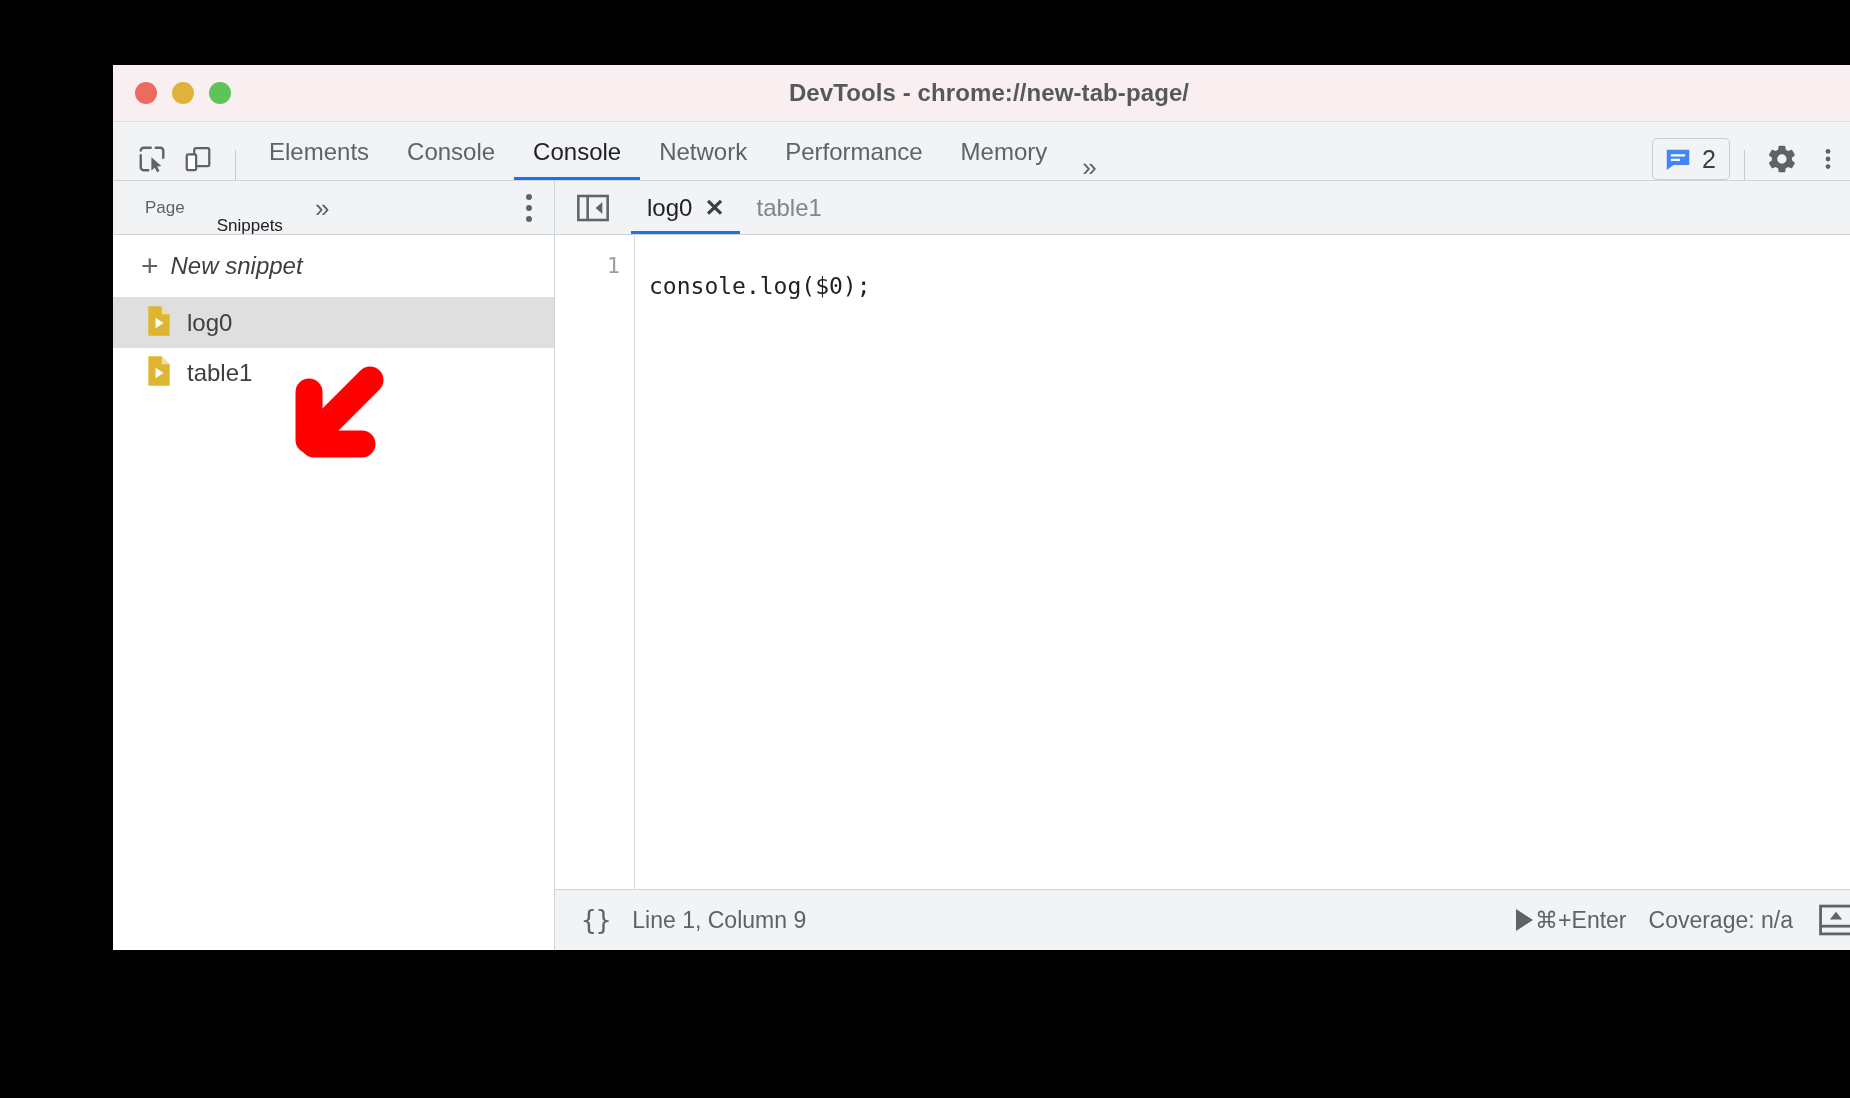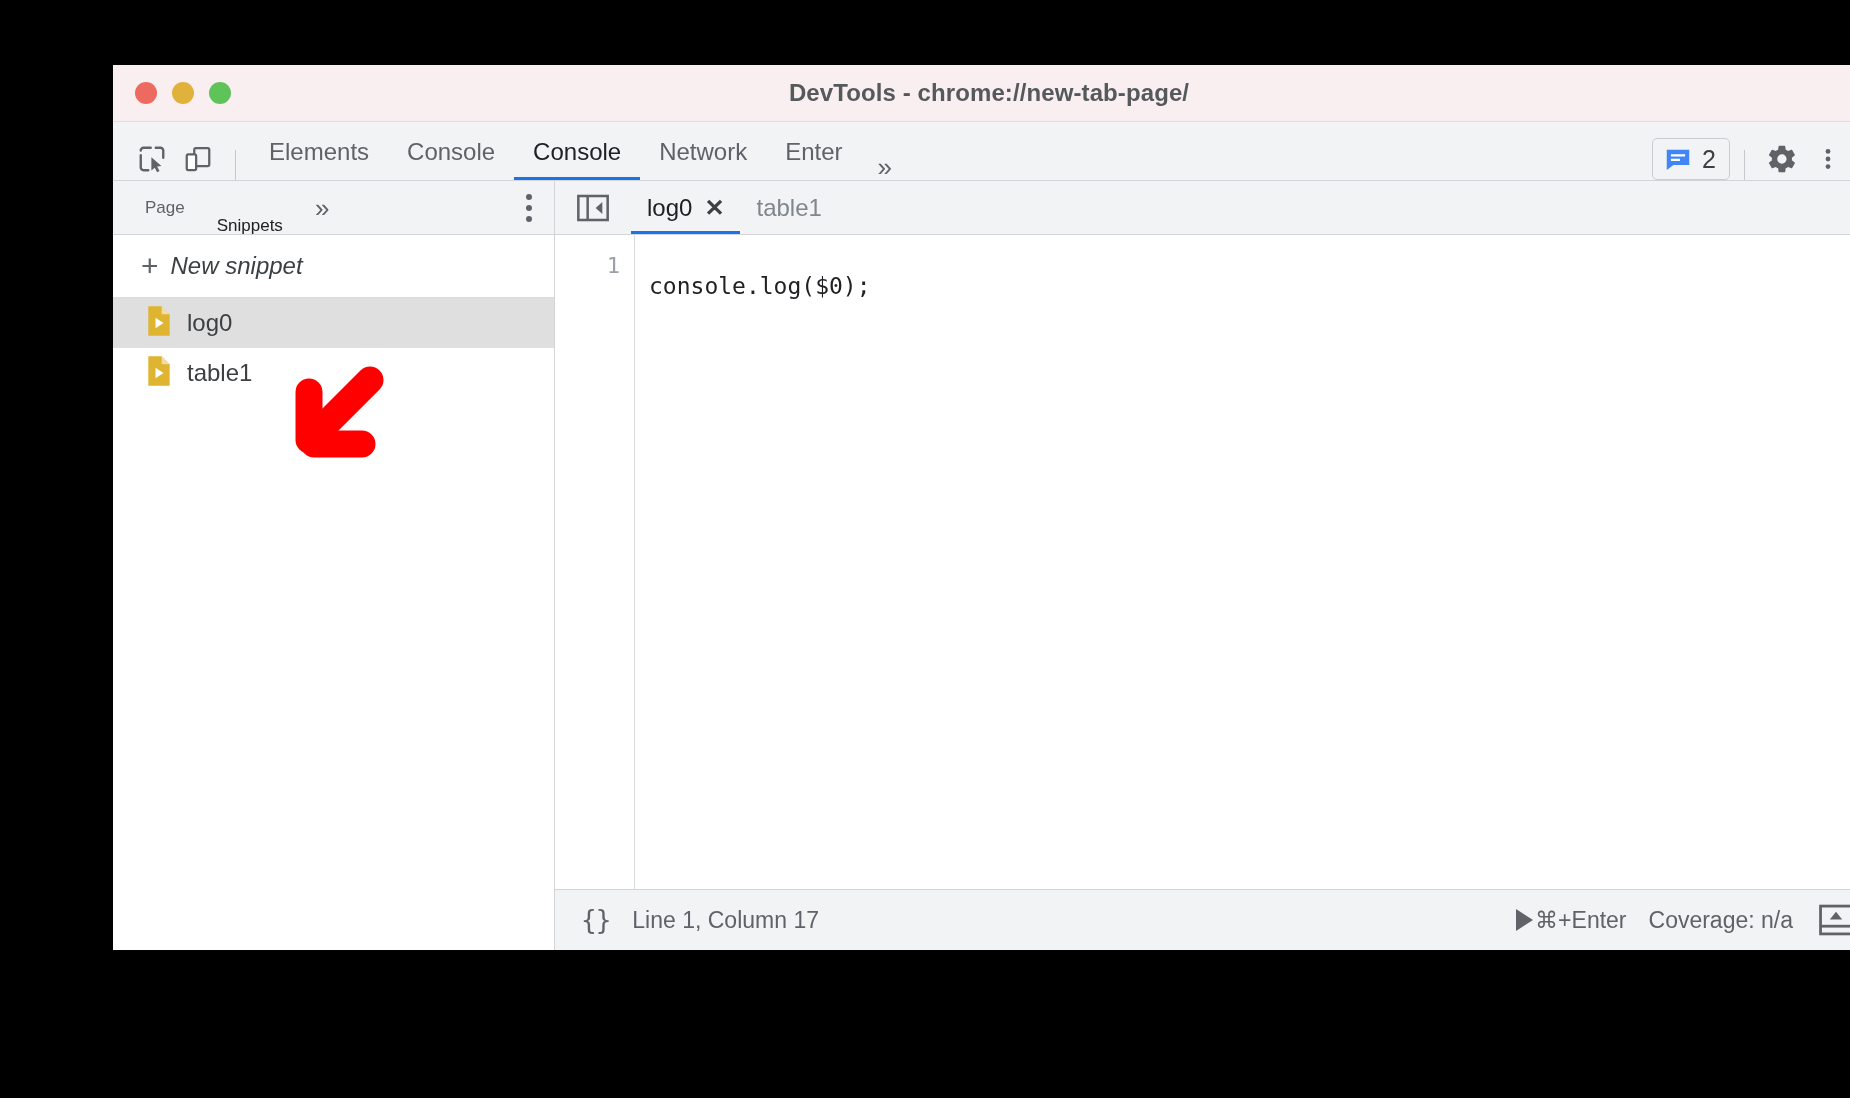--- a/index.html
+++ b/index.html
@@ -372,21 +372,22 @@
         <rect x="9" y="3.2" width="12" height="14.5" rx="1.3" fill="none" stroke="#5f6368" stroke-width="1.8"></rect>
         <rect x="3" y="8.2" width="7.5" height="12.6" rx="1.3" fill="#ffffff" stroke="#5f6368" stroke-width="1.8"></rect>
       </svg>
     </div>
     <div class="vsep"></div>
 
     <div class="maintab">Elements</div>
     <div class="maintab">Console</div>
     <div class="maintab active">Console</div>
     <div class="maintab">Network</div>
-    <div class="maintab">Enter</div>
+    <div class="maintab">Performance</div>
+    <div class="maintab">Memory</div>
     <div class="chev">»</div>
 
     <div class="spacer"></div>
 
     <div id="msgbadge">
       <svg width="30" height="30" viewBox="0 0 24 24">
         <path d="M3 4.5h18v12.2H8.4L3 20.8z" fill="#4285f4"></path>
         <rect x="6.3" y="8.2" width="11.4" height="1.8" fill="#ffffff"></rect>
         <rect x="6.3" y="11.8" width="7.3" height="1.8" fill="#ffffff"></rect>
       </svg>
@@ -479,21 +480,21 @@
         <div id="gutter">
           <div class="ln">1</div>
         </div>
         <div id="codetext">
           <div class="line">console.log($0);</div>
         </div>
       </div>
 
       <div id="statusbar">
         <div id="pretty">{}</div>
-        <div class="sitem">Line 1, Column 17</div>
+        <div class="sitem">Line 1, Column 9</div>
         <div class="spacer"></div>
         <div id="run-btn">
           <span class="tri"></span>
           <span class="sitem">⌘+Enter</span>
         </div>
         <div class="sitem">Coverage: n/a</div>
         <div id="drawer-btn">
           <svg width="34" height="32" viewBox="0 0 22 20">
             <rect x="1" y="1" width="20" height="18" fill="none" stroke="#5f6368" stroke-width="1.8"></rect>
             <line x1="1" y1="14" x2="21" y2="14" stroke="#5f6368" stroke-width="1.8"></line>

